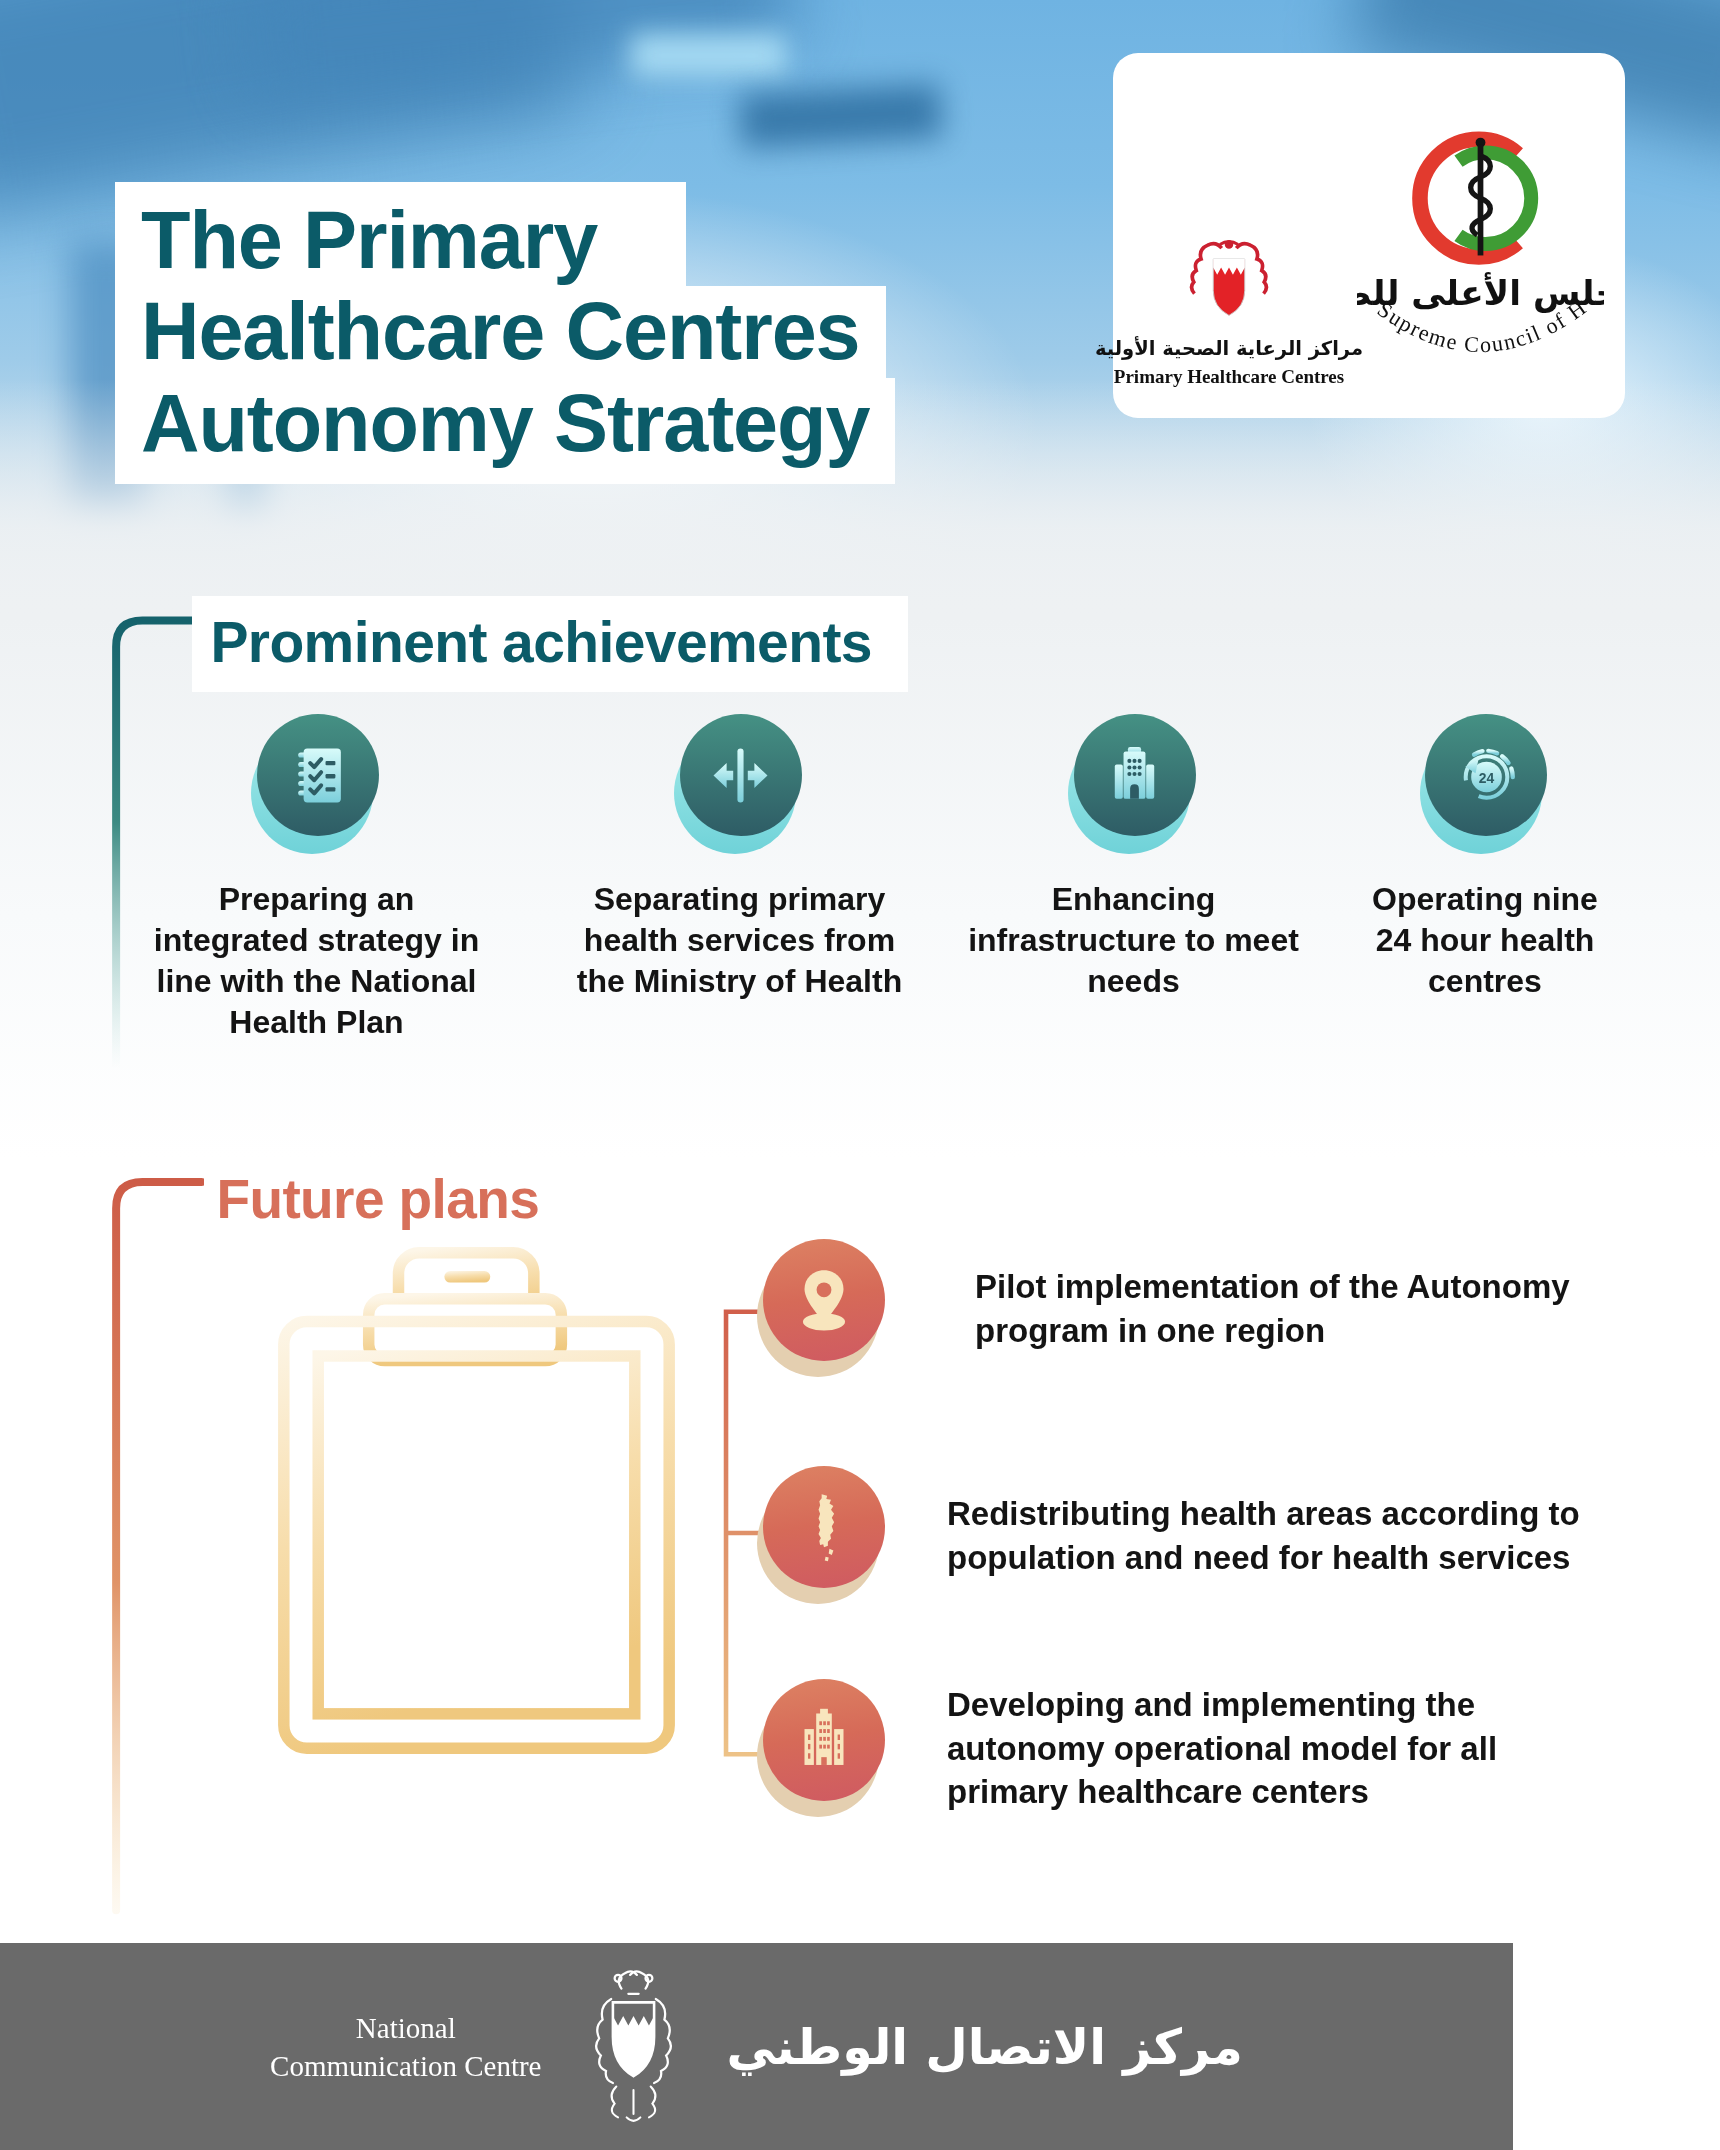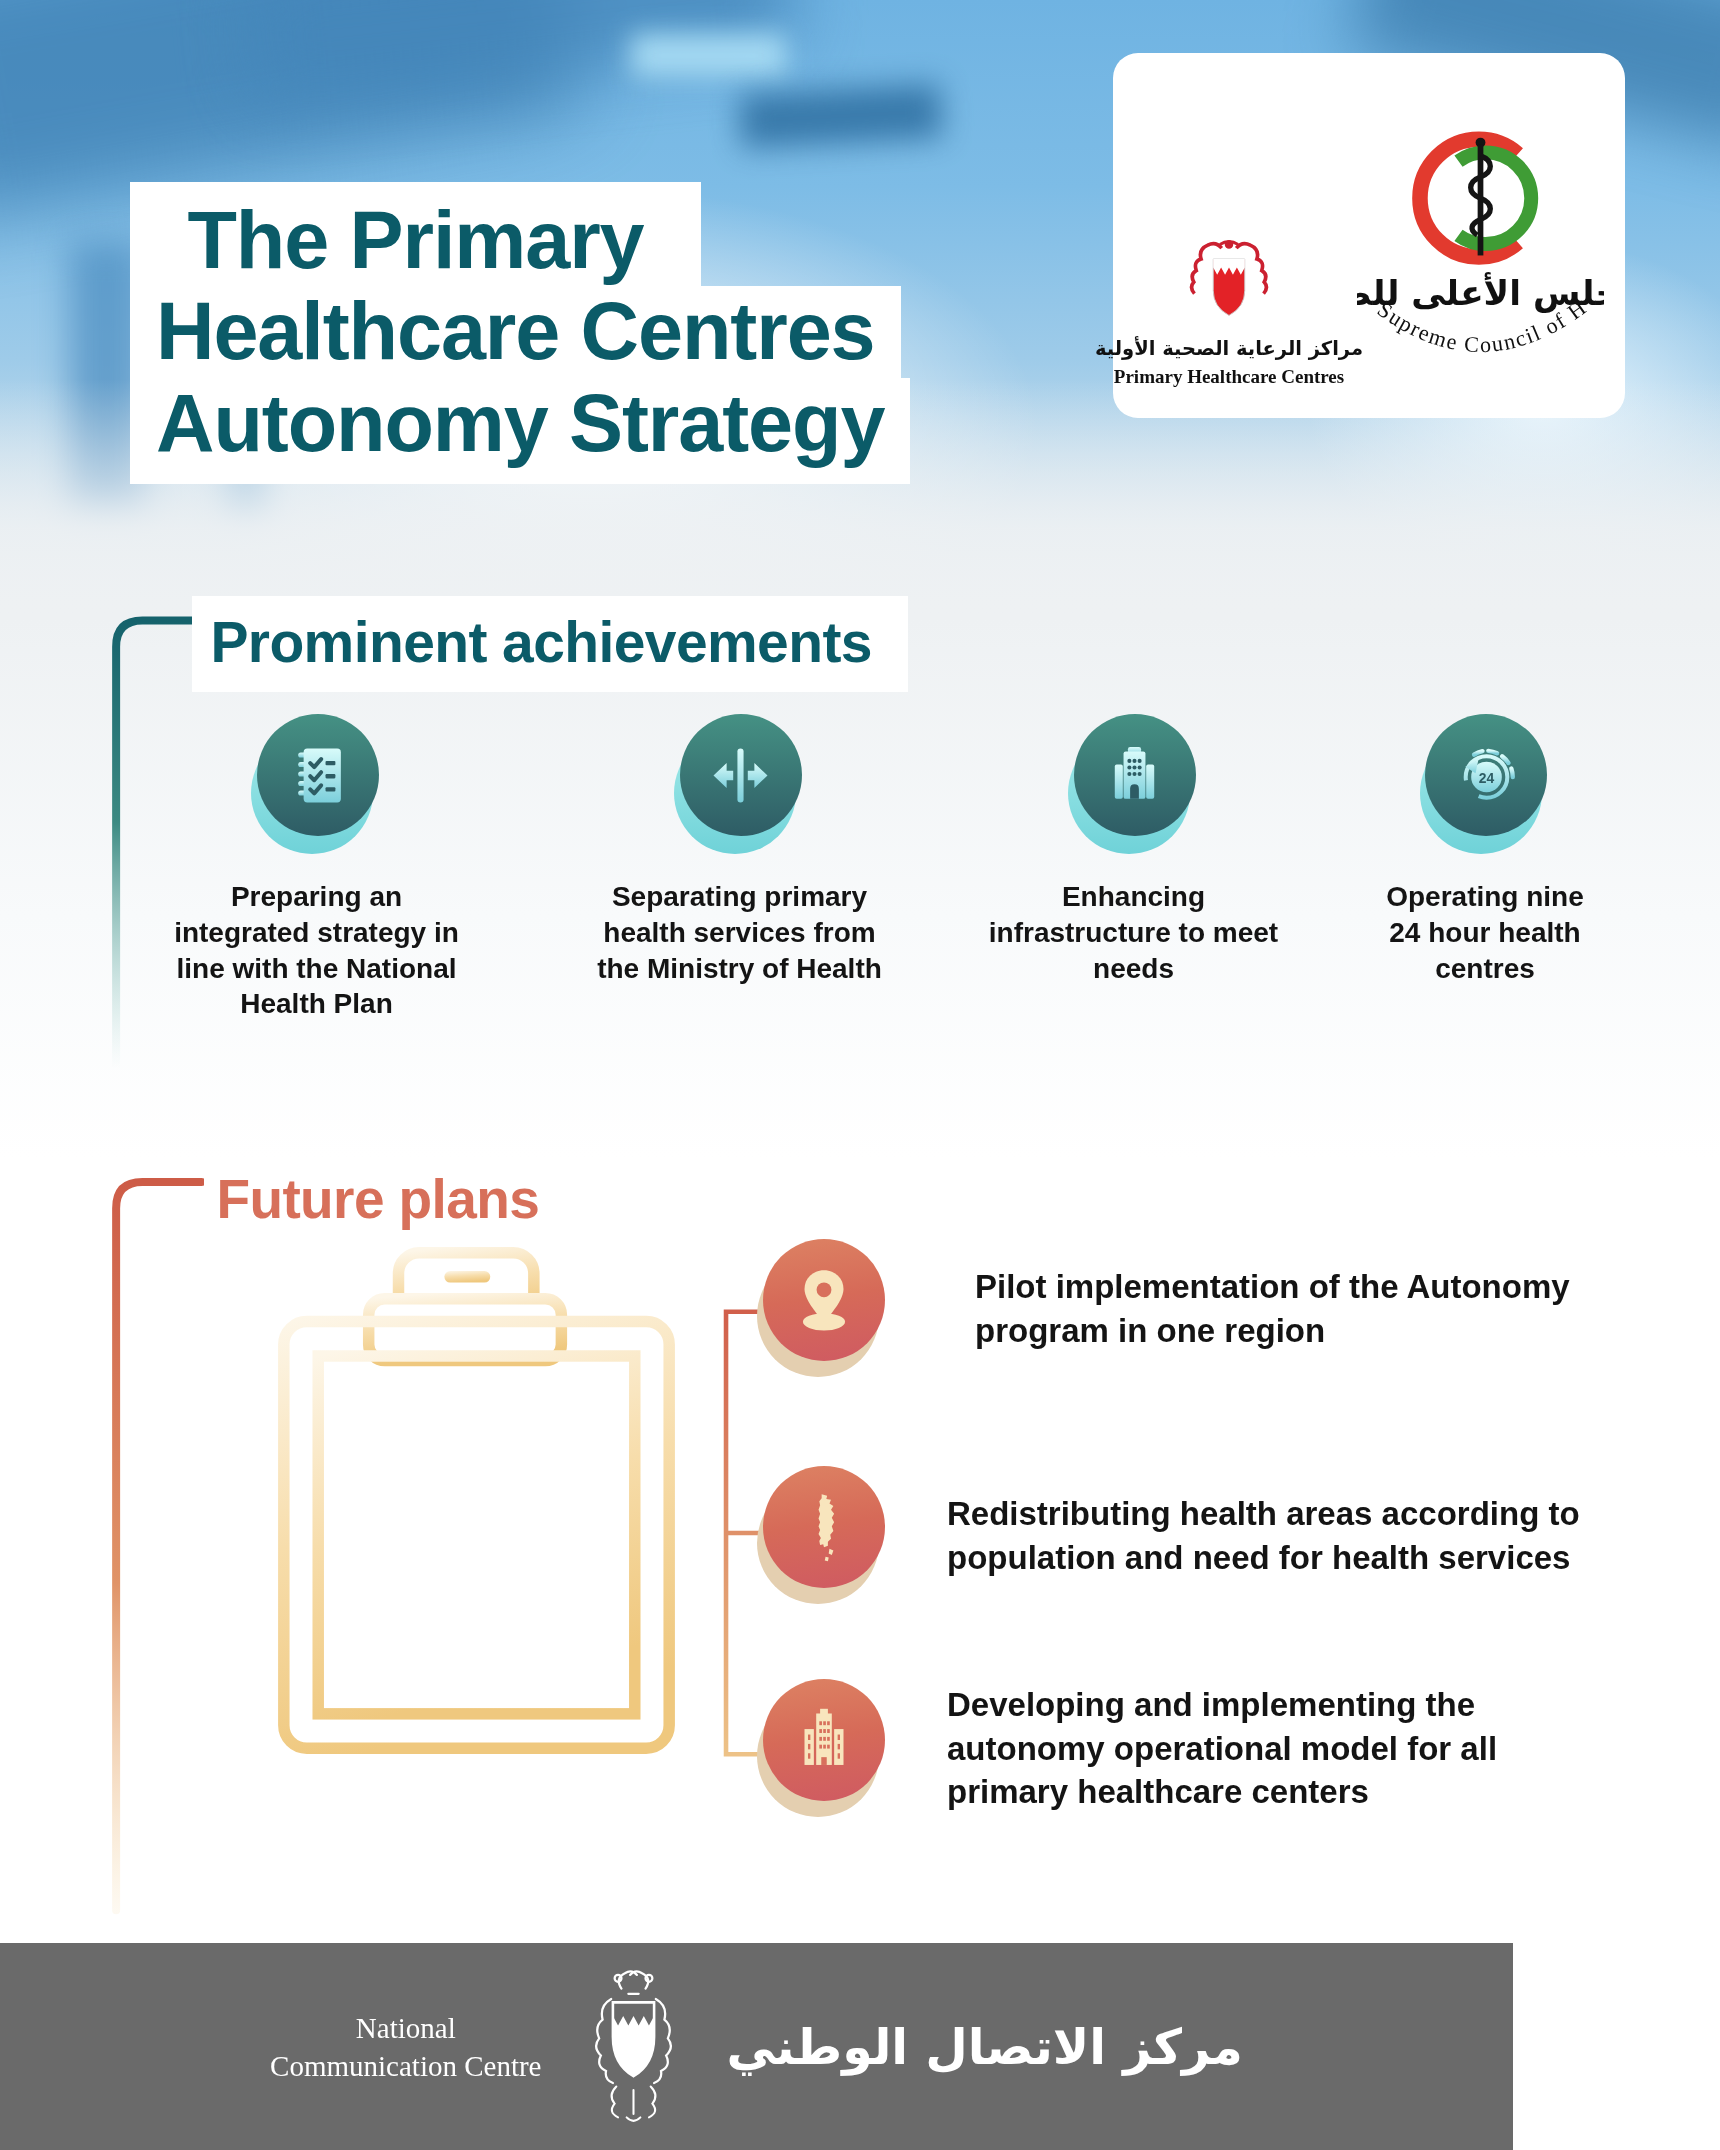--- a/index.html
+++ b/index.html
@@ -18,21 +18,21 @@
   .hz6{left:1359px;top:-52px;width:436px;height:155px;background:#2c6c9e;transform:rotate(14deg);filter:blur(32px);opacity:.6;}
   .hz7{left:69px;top:241px;width:75px;height:270px;background:#4a8cc0;filter:blur(17px);opacity:.7;}
   .hz8{left:224px;top:270px;width:43px;height:247px;background:#5b9cca;filter:blur(15px);opacity:.6;}
   .hz9{left:1308px;top:241px;width:470px;height:333px;background:radial-gradient(closest-side,rgba(236,248,255,.9),rgba(236,248,255,0));}
   .hero-fade{position:absolute;left:0;top:379px;width:100%;height:241px;
              background:linear-gradient(180deg,rgba(238,241,243,0) 0%,rgba(238,241,243,.85) 62%,#eef1f3 100%);}
   .band{position:absolute;left:0;top:619px;width:1721px;height:539px;
         background:linear-gradient(180deg,#eef1f3 0%,#f8fafb 55%,#ffffff 100%);}
 
   
-  .title{position:absolute;left:130px;top:182px;color:#0b5b68;text-align:center;}
+  .title{position:absolute;left:115px;top:182px;color:#0b5b68;}
   .title-line{display:table;background:#ffffff;font-weight:bold;font-size:81px;line-height:1.13;
               letter-spacing:-1.1px;padding:0 26px;white-space:nowrap;}
   .title-line:first-child{padding-top:12.6px;min-width:519px;}
   .title-line:last-child{padding-bottom:15px;}
 
   
   .logo-card{position:absolute;left:1113px;top:53px;width:512px;height:365px;background:#ffffff;
              border-radius:25px;display:flex;align-items:flex-end;justify-content:center;gap:33px;
              padding:0 17px 30px 17px;box-sizing:border-box;}
   .phc-logo{display:flex;flex-direction:column;align-items:center;width:189px;}
@@ -42,21 +42,21 @@
 
   
   .ach-heading{position:absolute;left:192px;top:596px;background:#ffffff;color:#0b5b68;
                font-size:57px;font-weight:bold;letter-spacing:-0.6px;padding:12.6px 36px 17px 18.4px;white-space:nowrap;}
   .fp-heading{position:absolute;left:198px;top:1159px;color:#d7705a;
               font-size:55px;font-weight:bold;letter-spacing:-0.6px;padding:8px 0 8px 18.4px;white-space:nowrap;}
   .bracket{position:absolute;}
 
   
   .ach-item{position:absolute;top:714px;display:flex;flex-direction:column;align-items:center;}
-  .ach-item .txt{margin-top:24px;font-size:28px;font-weight:bold;color:#141414;line-height:1.28;
+  .ach-item .txt{margin-top:24px;font-size:32px;font-weight:bold;color:#141414;line-height:1.28;
                  text-align:center;white-space:pre-line;}
   .circ-wrap{position:relative;width:126px;height:141px;}
   .circ-under{position:absolute;left:-2.3px;top:18.4px;width:122px;height:122px;border-radius:50%;
               background:linear-gradient(180deg,#a3ebea,#6fd2d8);}
   .circ{position:absolute;left:3.4px;top:0;width:122px;height:122px;border-radius:50%;
         background:linear-gradient(180deg,#459184 0%,#2e5c65 100%);
         display:flex;align-items:center;justify-content:center;}
   .circ svg{width:73px;height:73px;}
 
   

